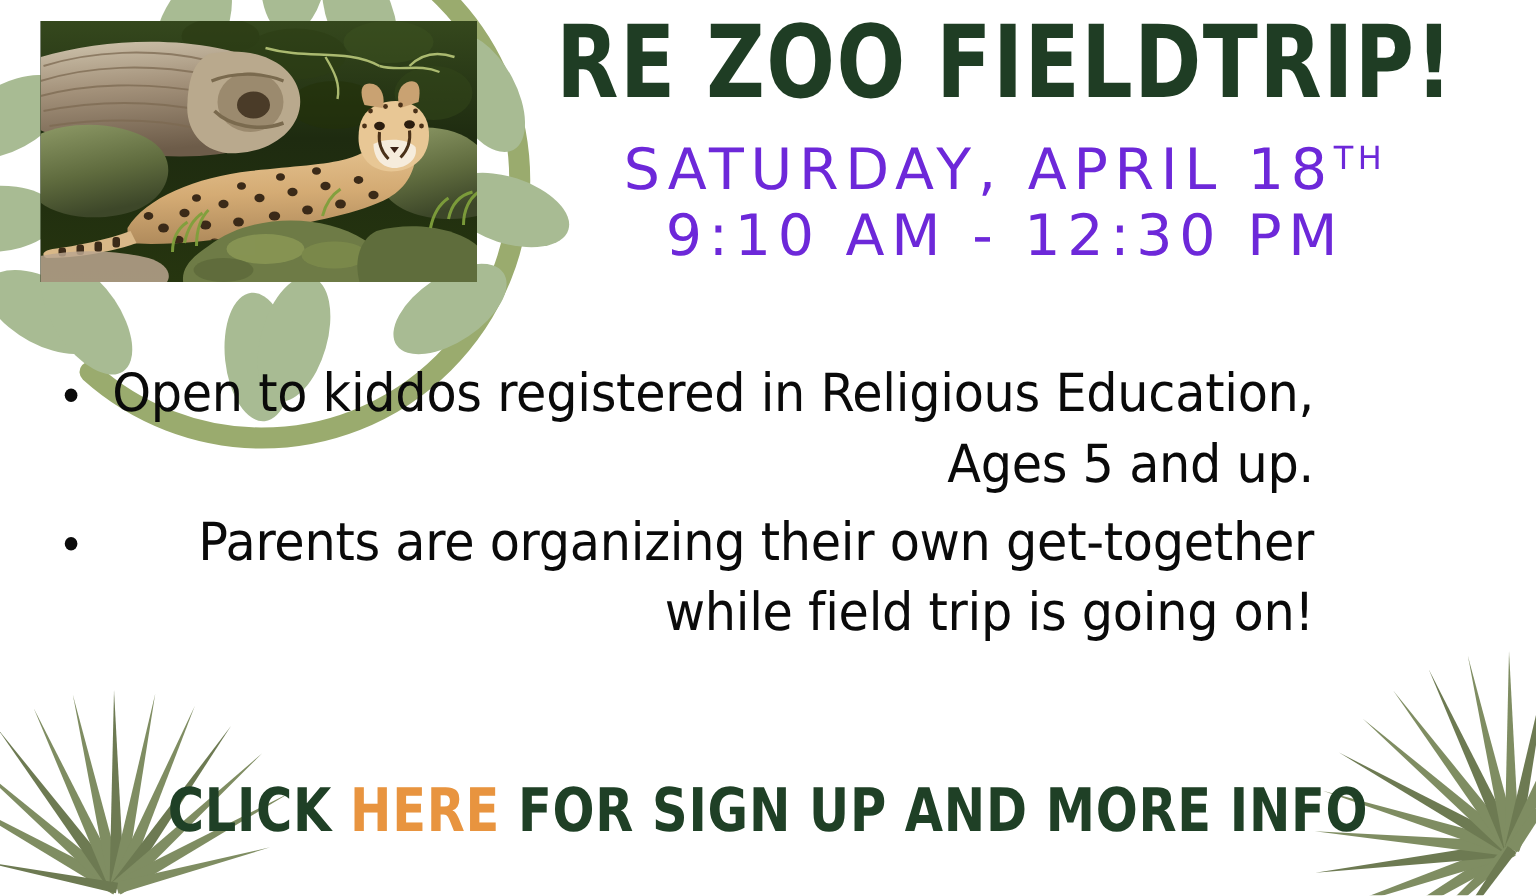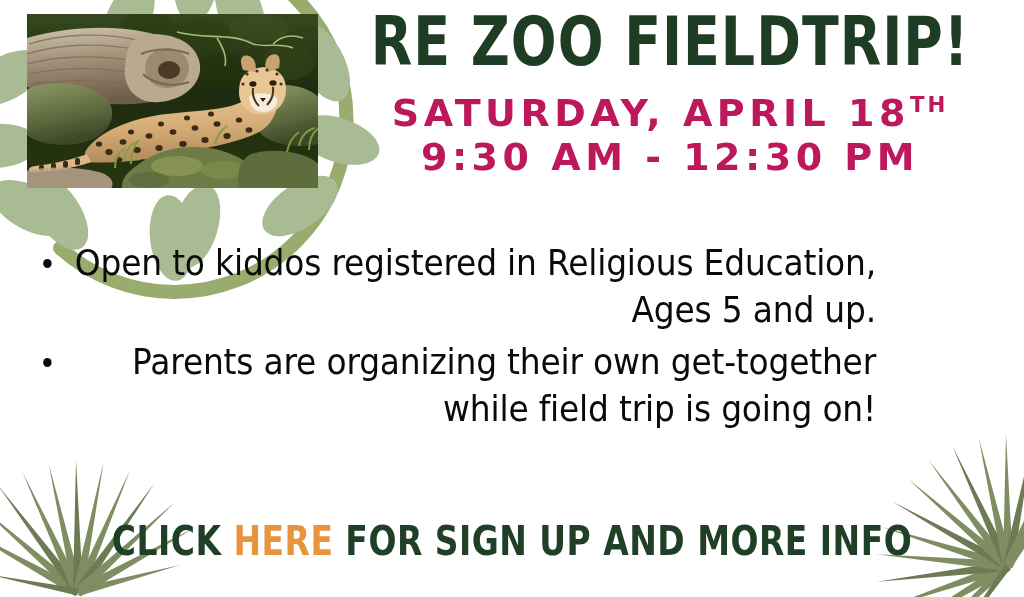--- a/index.html
+++ b/index.html
@@ -58,22 +58,22 @@
     letter-spacing: 1px;
     color: #1f3d24;
     transform: scaleY(1.22) scaleX(0.98);
     transform-origin: 50% 20%;
     margin: 0;
     padding: 0;
     white-space: nowrap;
   }
   .subline {
     font-family: "DejaVu Sans", sans-serif;
-    font-weight: 700;
-    color: #be185d;
+    font-weight: 400;
+    color: #6d28d9;
     white-space: nowrap;
     margin: 0;
   }
   .date-line {
     font-size: 38px;
     letter-spacing: 4.5px;
     margin-top: 28px;
     line-height: 1.05;
   }
   .date-line .sup {
@@ -391,21 +391,21 @@
 
       <path d="M-6 158 C18 152 48 152 72 158 C86 162 90 172 80 178 L-6 178 Z" fill="#bba68f" opacity="0.85"></path>
     </svg>
   </div>
 
   <div class="headline-block">
     <h1 class="title">RE ZOO FIELDTRIP!</h1>
     <p class="subline date-line">
       <span>SATURDAY, APRIL 18</span><span class="sup">TH</span>
     </p>
-    <p class="subline time-line">9:30 AM - 12:30 PM</p>
+    <p class="subline time-line">9:10 AM - 12:30 PM</p>
   </div>
 
   <ul class="bullets">
     <li>
       <span class="dot"></span>
       <span>Open to kiddos registered in Religious Education, Ages 5 and up.</span>
     </li>
     <li>
       <span class="dot"></span>
       <span>Parents are organizing their own get-together while field trip is going on!</span>

